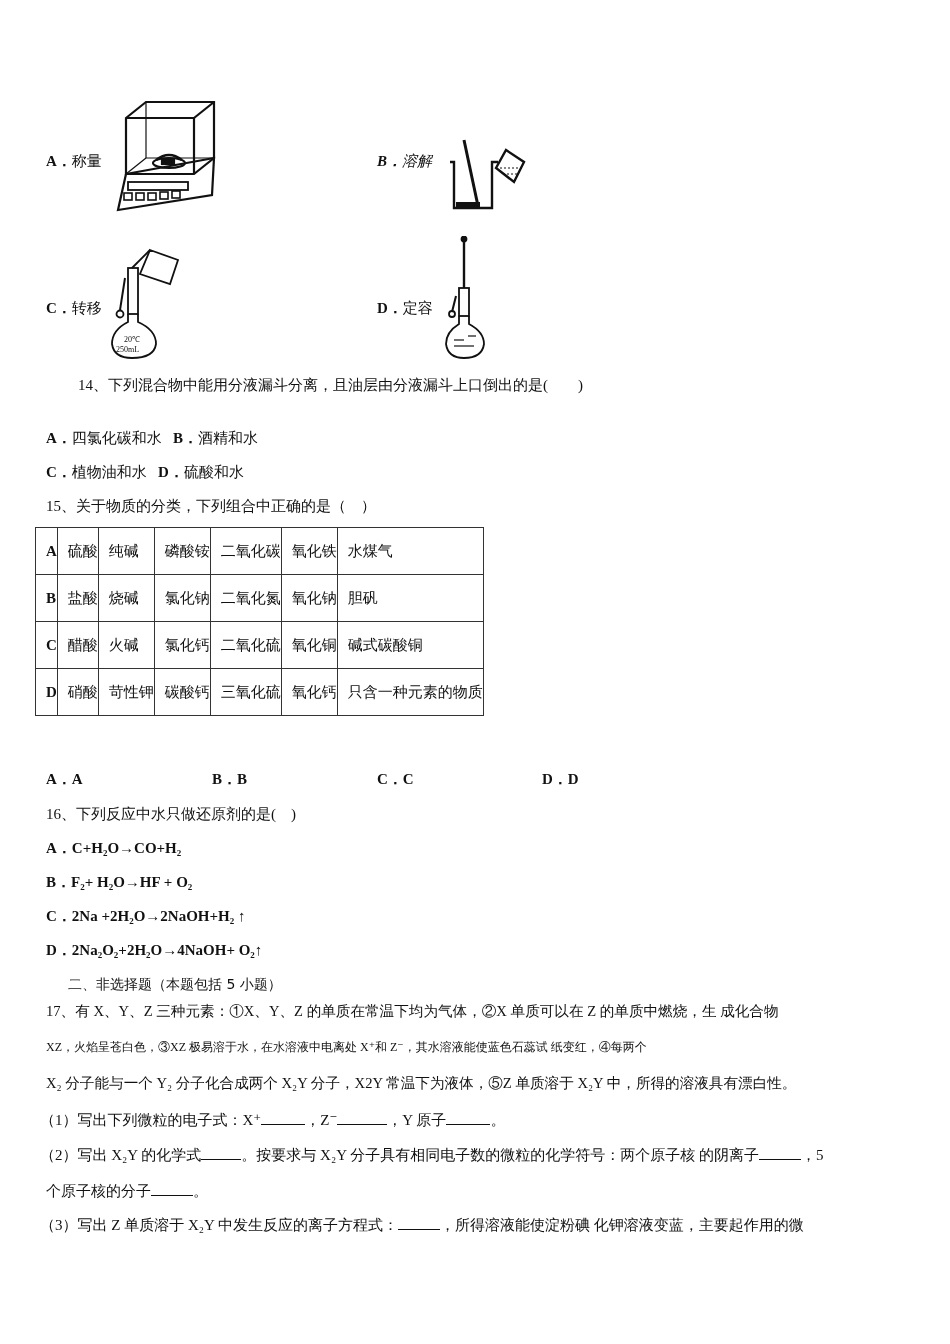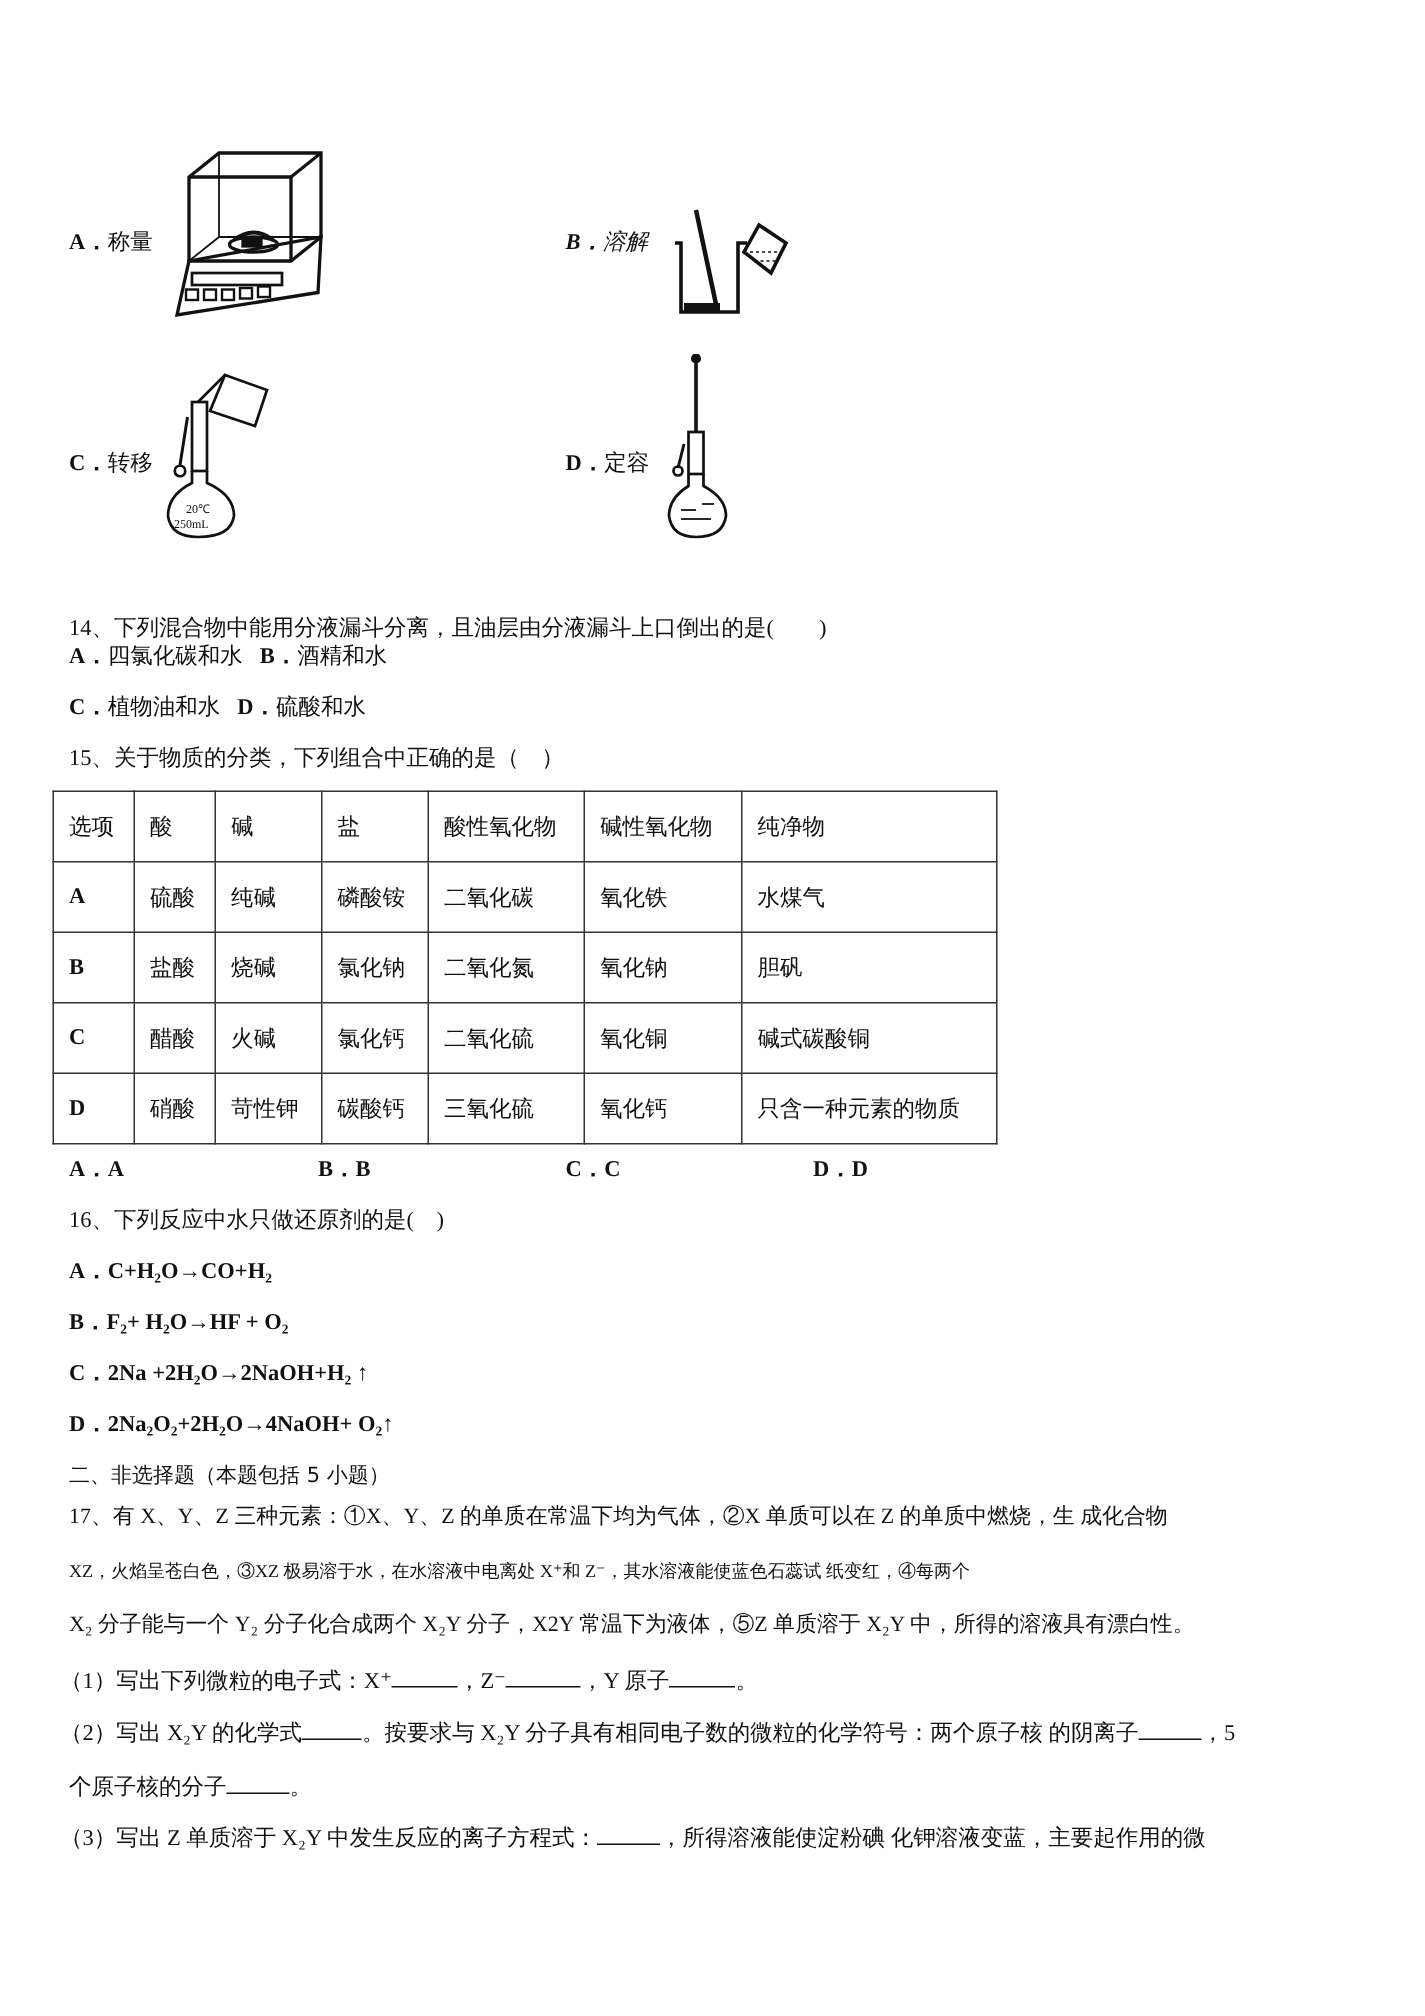--- a/index.html
+++ b/index.html
@@ -93,41 +93,32 @@
     <rect x="15" y="52" width="10" height="28"></rect>
     <line x1="12" y1="60" x2="8" y2="76" stroke-width="2"></line>
     <circle cx="8" cy="78" r="3"></circle>
     <path d="M15,80 L15,88 Q2,96 2,108 Q4,122 20,122 Q38,122 40,108 Q40,96 25,88 L25,80"></path>
     <line x1="10" y1="104" x2="20" y2="104" stroke-width="1.2"></line>
     <line x1="10" y1="110" x2="30" y2="110" stroke-width="1.2"></line>
     <line x1="24" y1="100" x2="32" y2="100" stroke-width="1.2"></line>
   </svg>
 </div>
 
-<div class="line" style="top:409px;">14、下列混合物中能用分液漏斗分离，且油层由分液漏斗上口倒出的是(　　)</div>
+<div class="line" style="top:375px;margin-left:32px;">14、下列混合物中能用分液漏斗分离，且油层由分液漏斗上口倒出的是(　　)</div>
 <div class="line" style="top:428px;">
   <span class="b">A．</span><span>四氯化碳和水</span>&nbsp;&nbsp;&nbsp;<span class="b">B．</span><span>酒精和水</span>
 </div>
 <div class="line" style="top:462px;">
   <span class="b">C．</span><span>植物油和水</span>&nbsp;&nbsp;&nbsp;<span class="b">D．</span><span>硫酸和水</span>
 </div>
 
 <div class="line" style="top:496px;">15、关于物质的分类，下列组合中正确的是（　）</div>
 
 <table class="cls">
   <tbody>
-      <tr>
-    <td style="width:43px">选项</td>
-    <td style="width:43px">酸</td>
-    <td style="width:60px">碱</td>
-    <td style="width:60px">盐</td>
-    <td style="width:93px">酸性氧化物</td>
-    <td style="width:94px">碱性氧化物</td>
-    <td style="width:159px">纯净物</td>
-  </tr>
   <tr>
     <td class="b">A</td>
     <td>硫酸</td>
     <td>纯碱</td>
     <td>磷酸铵</td>
     <td>二氧化碳</td>
     <td>氧化铁</td>
     <td>水煤气</td>
   </tr>
   <tr>
@@ -172,21 +163,21 @@
 <div class="line b" style="top:872px;">
   <span>B．</span><span>F₂+ H₂O→HF + O₂</span>
 </div>
 <div class="line b" style="top:906px;">
   <span>C．</span><span>2Na +2H₂O→2NaOH+H₂ ↑</span>
 </div>
 <div class="line b" style="top:940px;">
   <span>D．</span><span>2Na₂O₂+2H₂O→4NaOH+ O₂↑</span>
 </div>
 
-<div class="line" style="top:974px; font-family:'DejaVu Sans', sans-serif; font-size:14px;">二、非选择题（本题包括 5 小题）</div>
+<div class="line" style="top:974px; font-family:'DejaVu Sans', sans-serif; font-size:14px;margin-left:22px;">二、非选择题（本题包括 5 小题）</div>
 
 <div class="line" style="top:1001px; font-size:14.6px;">17、有 X、Y、Z 三种元素：①X、Y、Z 的单质在常温下均为气体，②X 单质可以在 Z 的单质中燃烧，生 成化合物</div>
 <div class="line b" style="top:1037px; font-size:12px; font-weight:normal;">XZ，火焰呈苍白色，③XZ 极易溶于水，在水溶液中电离处 X⁺和 Z⁻，其水溶液能使蓝色石蕊试 纸变红，④每两个</div>
 <div class="line" style="top:1073px; font-size:14.6px;">X₂ 分子能与一个 Y₂ 分子化合成两个 X₂Y 分子，X2Y 常温下为液体，⑤Z 单质溶于 X₂Y 中，所得的溶液具有漂白性。</div>
 
 <div class="line" style="top:1110px; left:40px;">
   <span>（1）写出下列微粒的电子式：X⁺</span><span class="blank" style="width:44px"></span><span>，Z⁻</span><span class="blank" style="width:50px"></span><span>，Y 原子</span><span class="blank" style="width:44px"></span><span>。</span>
 </div>
 
 <div class="line" style="top:1145px; left:40px;">

